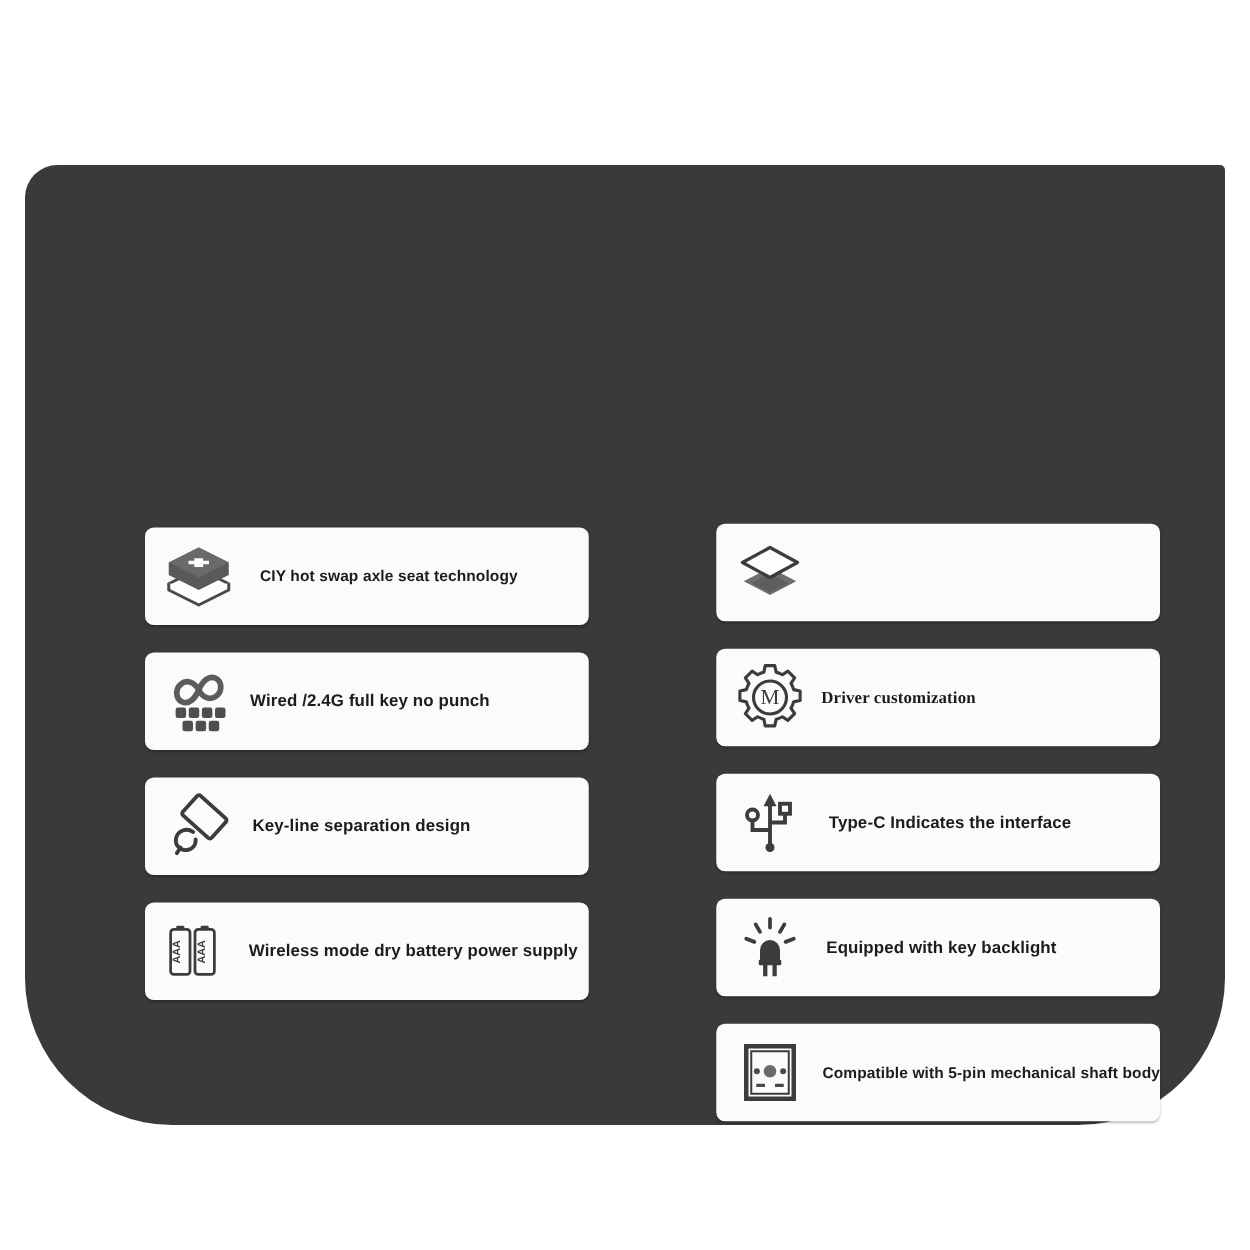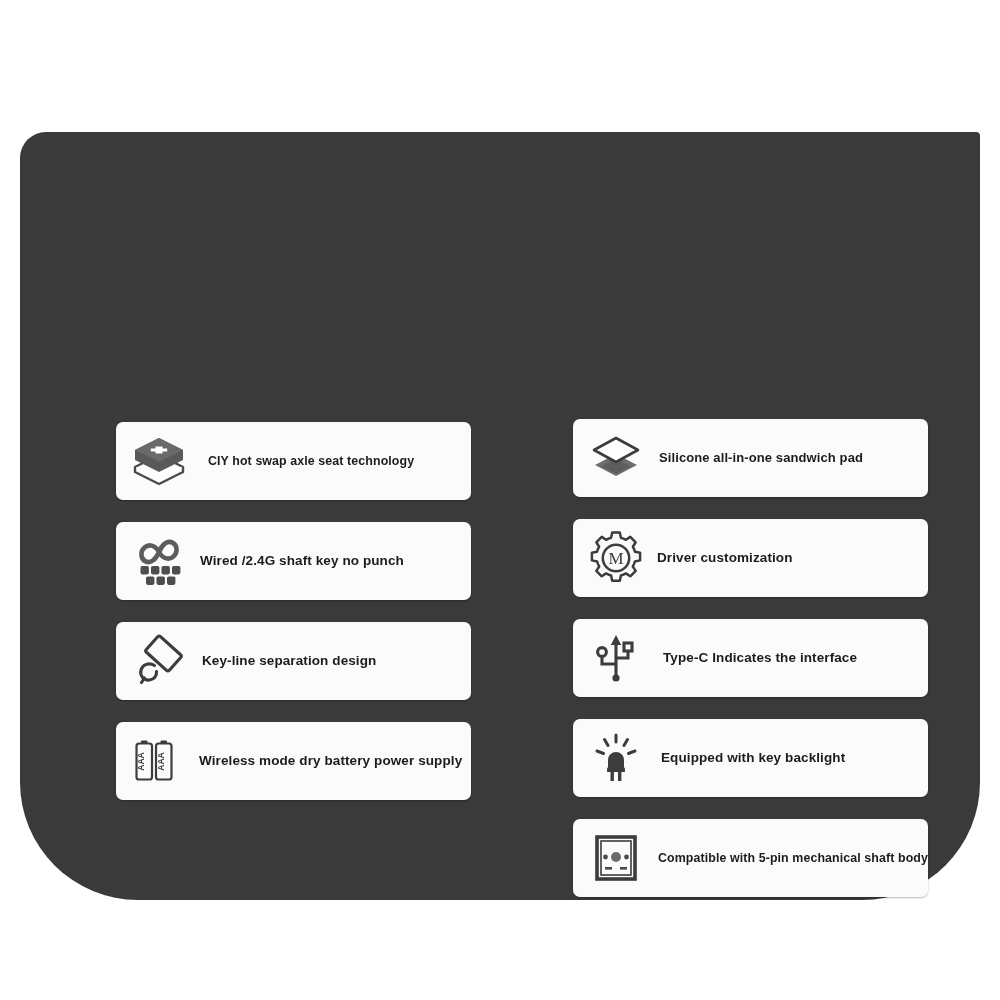--- a/index.html
+++ b/index.html
@@ -87,21 +87,21 @@
   }
 
   
   .col-left  .card:nth-child(1) .card-label { margin-left: 12px; font-size: 12.4px; }
   .col-left  .card:nth-child(2) .card-label { margin-left: 4px; }
   .col-left  .card:nth-child(3) .card-label { margin-left: 6px; }
   .col-left  .card:nth-child(4) .card-label { margin-left: 3px; }
   .col-left  .card:nth-child(5) .card-label { margin-left: 0px; font-size: 10px; }
 
   .col-right .card:nth-child(1) .card-label { margin-left: 6px; font-size: 13px; }
-  .col-right .card:nth-child(2) .card-label { margin-left: 4px; }
+  .col-right .card:nth-child(2) .card-label { margin-left: 4px; font-family: Liberation Serif, serif; }
   .col-right .card:nth-child(3) .card-label { margin-left: 10px; }
   .col-right .card:nth-child(4) .card-label { margin-left: 8px; }
   .col-right .card:nth-child(5) .card-label { margin-left: 0px; font-size: 12.4px; text-align: right; }
 </style>
 </head>
 <body>
 
 <div id="stage">
 
   <div class="panel">
@@ -132,21 +132,21 @@
                 <rect x="10.5" y="31" width="8.4" height="8.4" rx="1.8"></rect>
                 <rect x="21" y="31" width="8.4" height="8.4" rx="1.8"></rect>
                 <rect x="31.5" y="31" width="8.4" height="8.4" rx="1.8"></rect>
                 <rect x="42" y="31" width="8.4" height="8.4" rx="1.8"></rect>
                 <rect x="16" y="41.5" width="8.4" height="8.4" rx="1.8"></rect>
                 <rect x="26.5" y="41.5" width="8.4" height="8.4" rx="1.8"></rect>
                 <rect x="37" y="41.5" width="8.4" height="8.4" rx="1.8"></rect>
               </g>
             </svg>
           </span>
-          <span class="card-label">Wired /2.4G shaft key no punch</span>
+          <span class="card-label">Wired /2.4G full key no punch</span>
         </div>
 
         <div class="card">
           <span class="icon-wrap">
             <svg width="58" height="58" viewBox="0 0 58 58">
               <rect x="18" y="11" width="31" height="21" rx="2" transform="rotate(42 33.5 21.5)" fill="none" stroke="#3c3c3c" stroke-width="3.1" stroke-linejoin="round"></rect>
               <path d="M24.5 33.5 C19 30 12.5 32.5 11 38 C9.4 43.8 14 48.8 19.6 48 C24 47.4 26.8 44 26.5 39.5" fill="none" stroke="#3c3c3c" stroke-width="3.1" stroke-linecap="round"></path>
               <path d="M14.5 46 L11.5 50.5" fill="none" stroke="#3c3c3c" stroke-width="3.1" stroke-linecap="round"></path>
             </svg>
           </span>
@@ -176,21 +176,20 @@
       <div class="col col-right">
 
         <div class="card">
           <span class="icon-wrap">
             <svg width="60" height="54" viewBox="0 0 60 54">
               <polygon points="30,23 51,34 30,45 9,34" fill="#6e6e6e"></polygon>
               <polygon points="30,28 45,35.5 30,43 15,35.5" fill="#5e5e5e"></polygon>
               <polygon points="30,7 52,19 30,31 8,19" fill="#fdfdfd" stroke="#3c3c3c" stroke-width="2.6" stroke-linejoin="round"></polygon>
             </svg>
           </span>
-          <span class="card-label">Silicone all-in-one sandwich pad</span>
         </div>
 
         <div class="card">
           <span class="icon-wrap">
             <svg width="58" height="58" viewBox="0 0 58 58">
               <path d="M25.2 3.5 h7.6 l1.1 5.2 a20.5 20.5 0 0 1 5.0 2.1 l4.4 -2.9 l5.4 5.4 l-2.9 4.4 a20.5 20.5 0 0 1 2.1 5.0 l5.2 1.1 v7.6 l-5.2 1.1 a20.5 20.5 0 0 1 -2.1 5.0 l2.9 4.4 l-5.4 5.4 l-4.4 -2.9 a20.5 20.5 0 0 1 -5.0 2.1 l-1.1 5.2 h-7.6 l-1.1 -5.2 a20.5 20.5 0 0 1 -5.0 -2.1 l-4.4 2.9 l-5.4 -5.4 l2.9 -4.4 a20.5 20.5 0 0 1 -2.1 -5.0 l-5.2 -1.1 v-7.6 l5.2 -1.1 a20.5 20.5 0 0 1 2.1 -5.0 l-2.9 -4.4 l5.4 -5.4 l4.4 2.9 a20.5 20.5 0 0 1 5.0 -2.1 Z" fill="none" stroke="#3c3c3c" stroke-width="2.5" stroke-linejoin="round"></path>
               <circle cx="29" cy="29" r="13.2" fill="#fbfbfb" stroke="#3c3c3c" stroke-width="2.5"></circle>
               <text x="29" y="34.5" text-anchor="middle" font-family="'Liberation Serif', serif" font-size="17" font-weight="400" fill="#3c3c3c">M</text>
             </svg>
           </span>

